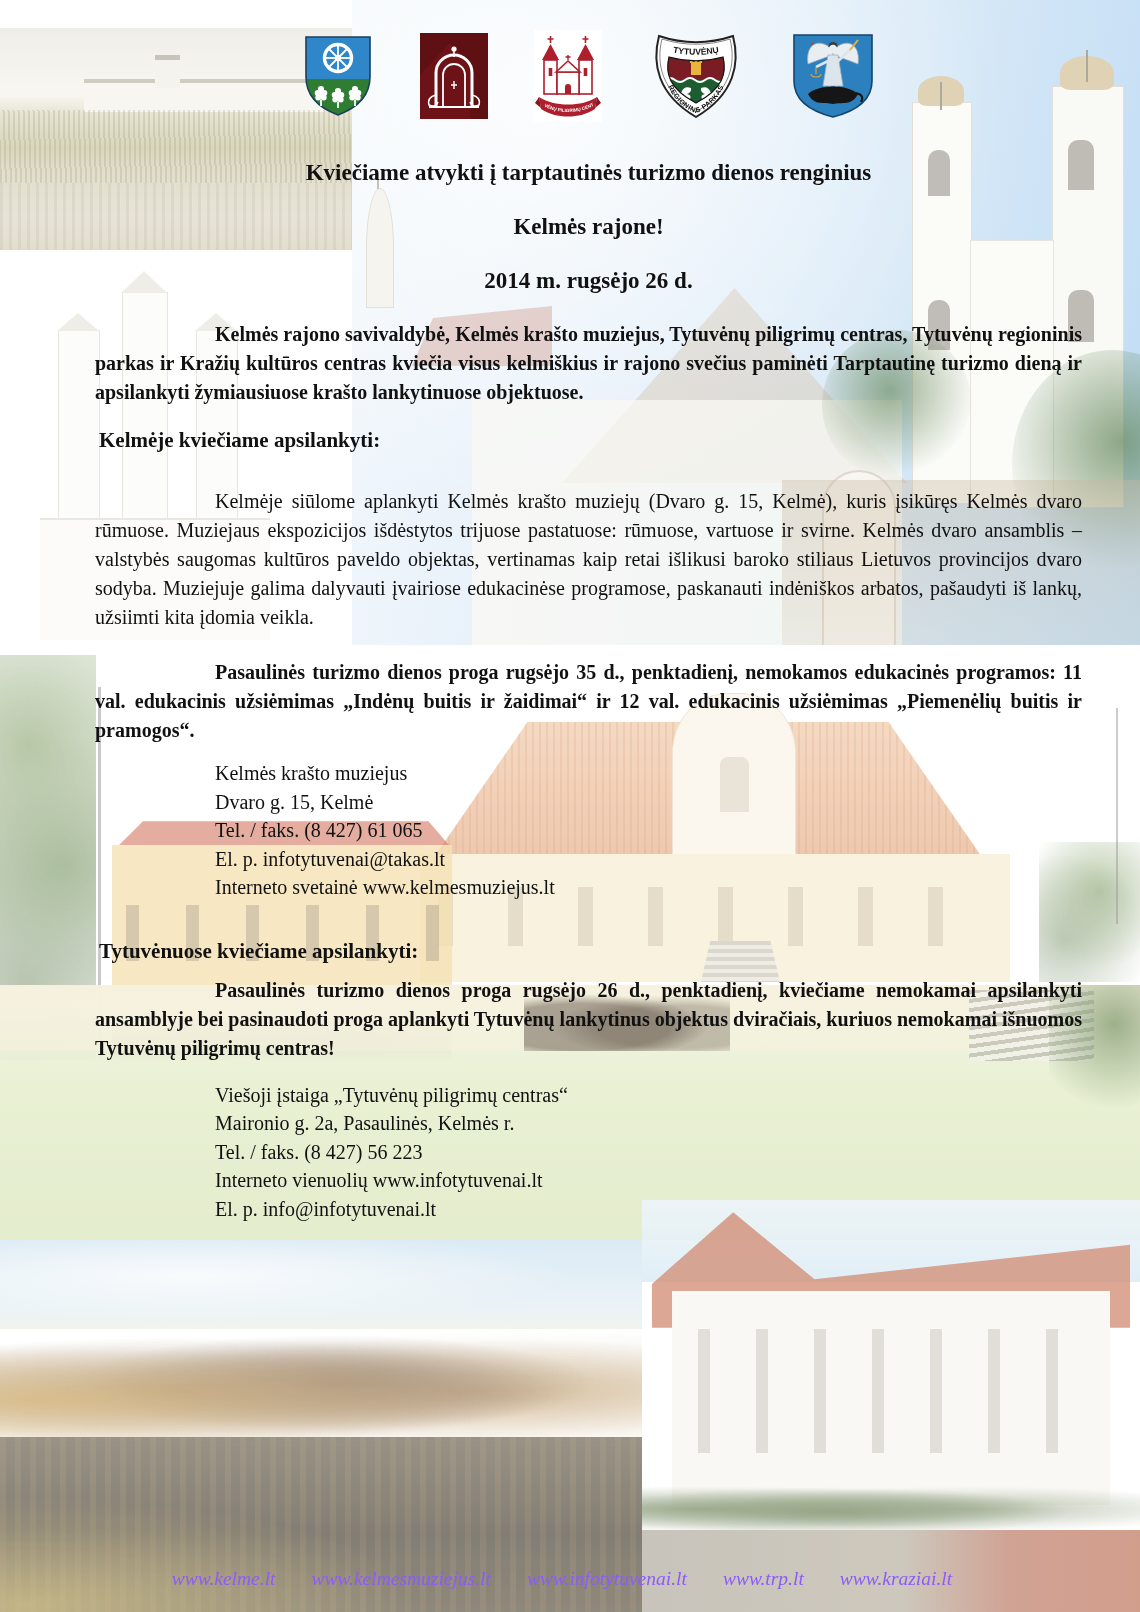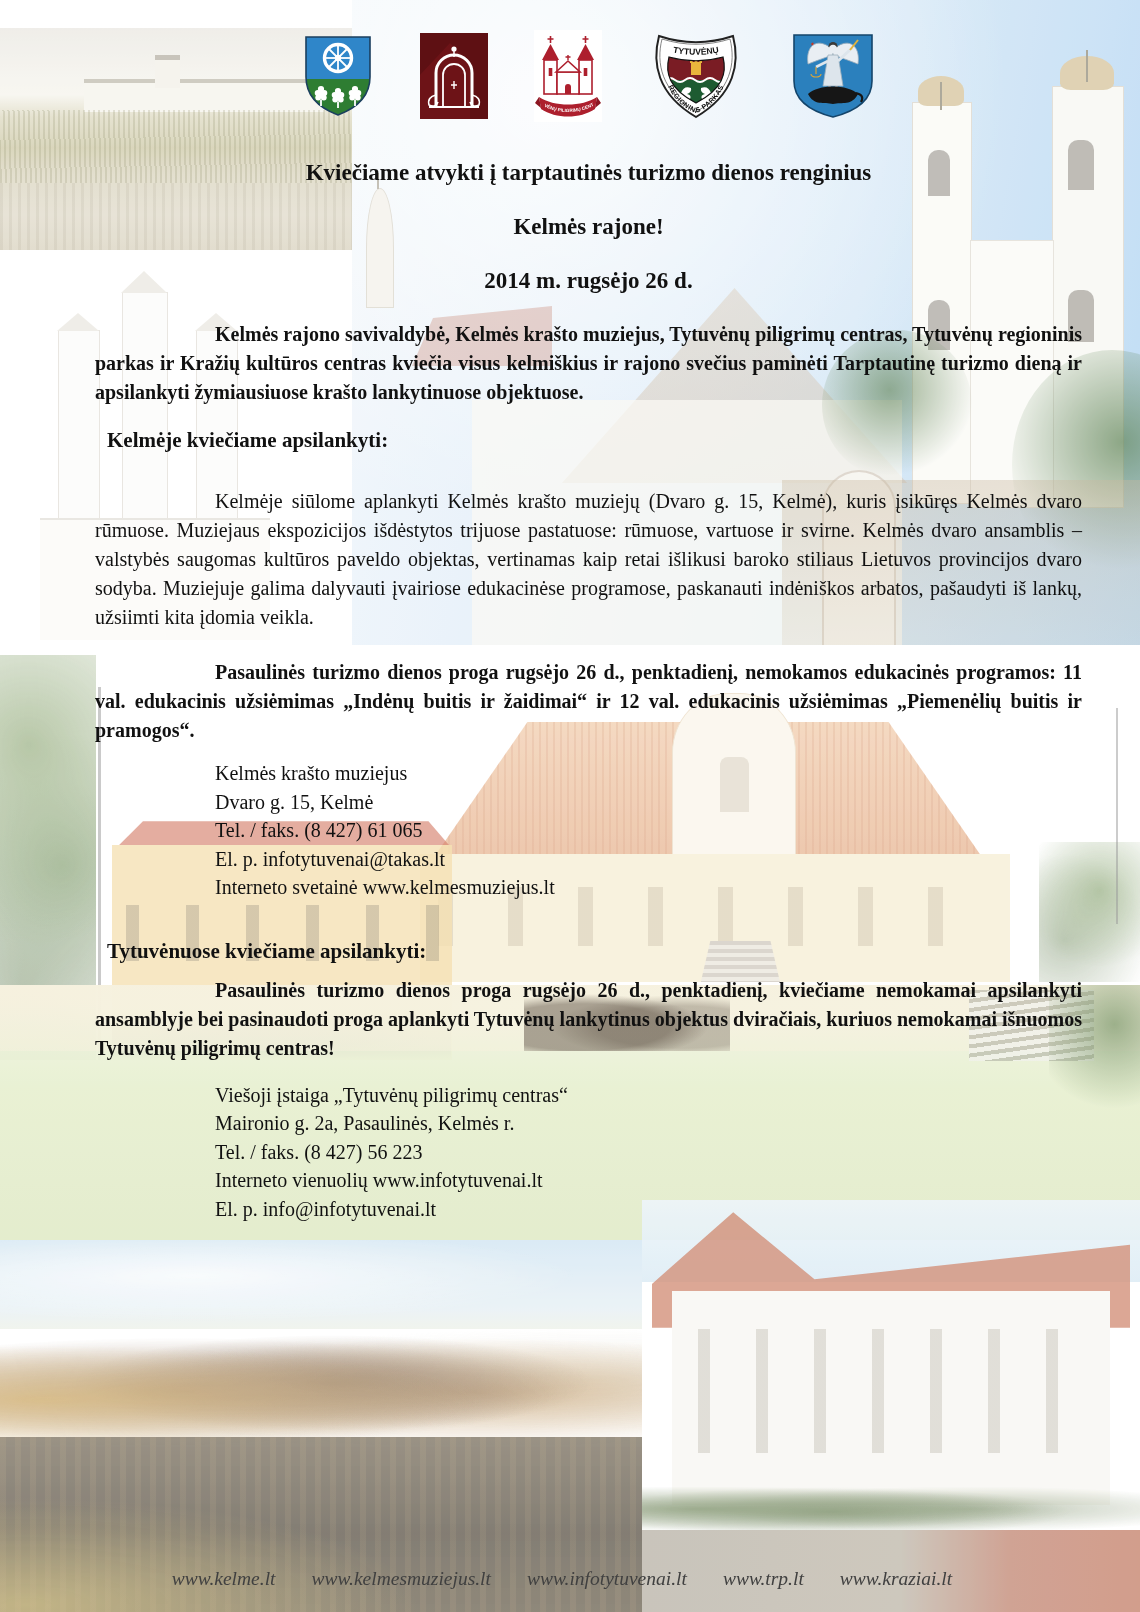--- a/index.html
+++ b/index.html
@@ -144,27 +144,27 @@
   .veil{position:absolute;inset:0;background:rgba(255,255,255,.18);}
   
   .content{position:absolute;inset:0;z-index:2;padding:0 58px 0 95px;box-sizing:border-box;}
   .logos{margin:30px 0 0;display:flex;justify-content:center;align-items:center;gap:46px;height:92px;}
   .logos svg{display:block;}
   .title-line{text-align:center;font-weight:bold;font-size:23px;line-height:30px;}
   .t1{margin-top:36px;} .t2{margin-top:24px;} .t3{margin-top:24px;}
   .para{text-align:justify;text-indent:120px;font-size:20px;line-height:29px;margin:0;}
   .bold{font-weight:bold;}
   .p-intro{margin-top:24px;}
-  .hd{font-weight:bold;font-size:21px;line-height:26px;margin:12px;}
+  .hd{font-weight:bold;font-size:21px;line-height:26px;margin:4px;}
   .h1{margin-top:20px;} .h2{margin-top:36px;}
   .p1{margin-top:34px;} .p2{margin-top:26px;} .p3{margin-top:12px;}
   .contact{margin:14px 0 0 120px;font-size:20px;line-height:28.5px;}
   .contact.c2{margin-top:18px;}
   .footer{position:absolute;left:0;right:16px;bottom:22px;z-index:2;display:flex;justify-content:center;
-    gap:36px;font-size:19.5px;font-style:italic;color:#404040;}
+    gap:36px;font-size:19.5px;font-style:italic;color:#8b5cf6;}
 </style>
 </head>
 <body>
 
 <div class="page">
 
   <div class="bg">
     <div class="ph lake">
       <div class="bld"></div>
         <div class="twr"></div>
@@ -401,21 +401,21 @@
     </div>
 
     <div class="title-line t1">Kviečiame atvykti į tarptautinės turizmo dienos renginius</div>
     <div class="title-line t2">Kelmės rajone!</div>
     <div class="title-line t3">2014 m. rugsėjo 26 d.</div>
 
     <p class="para bold p-intro">Kelmės rajono savivaldybė, Kelmės krašto muziejus, Tytuvėnų piligrimų centras, Tytuvėnų regioninis parkas ir Kražių kultūros centras kviečia visus kelmiškius ir rajono svečius paminėti Tarptautinę turizmo dieną ir apsilankyti žymiausiuose krašto lankytinuose objektuose.</p>
 
     <p class="hd h1">Kelmėje kviečiame apsilankyti:</p>
     <p class="para p1">Kelmėje siūlome aplankyti Kelmės krašto muziejų (Dvaro g. 15, Kelmė), kuris įsikūręs Kelmės dvaro rūmuose. Muziejaus ekspozicijos išdėstytos trijuose pastatuose: rūmuose, vartuose ir svirne. Kelmės dvaro ansamblis – valstybės saugomas kultūros paveldo objektas, vertinamas kaip retai išlikusi baroko stiliaus Lietuvos provincijos dvaro sodyba. Muziejuje galima dalyvauti įvairiose edukacinėse programose, paskanauti indėniškos arbatos, pašaudyti iš lankų, užsiimti kita įdomia veikla.</p>
-    <p class="para bold p2">Pasaulinės turizmo dienos proga rugsėjo 26 d., penktadienį, nemokamos edukacinės programos: 11 val. edukacinis užsiėmimas „Indėnų buitis ir žaidimai“ ir 12 val. edukacinis užsiėmimas „Piemenėlių buitis ir pramogos“.</p>
+    <p class="para bold p2">Pasaulinės turizmo dienos proga rugsėjo 35 d., penktadienį, nemokamos edukacinės programos: 11 val. edukacinis užsiėmimas „Indėnų buitis ir žaidimai“ ir 12 val. edukacinis užsiėmimas „Piemenėlių buitis ir pramogos“.</p>
 
     <div class="contact">
       <div>Kelmės krašto muziejus</div>
       <div>Dvaro g. 15, Kelmė</div>
       <div>Tel. / faks. (8 427) 61 065</div>
       <div>El. p. infotytuvenai@takas.lt</div>
       <div>Interneto svetainė www.kelmesmuziejus.lt</div>
     </div>
 
     <p class="hd h2">Tytuvėnuose kviečiame apsilankyti:</p>

